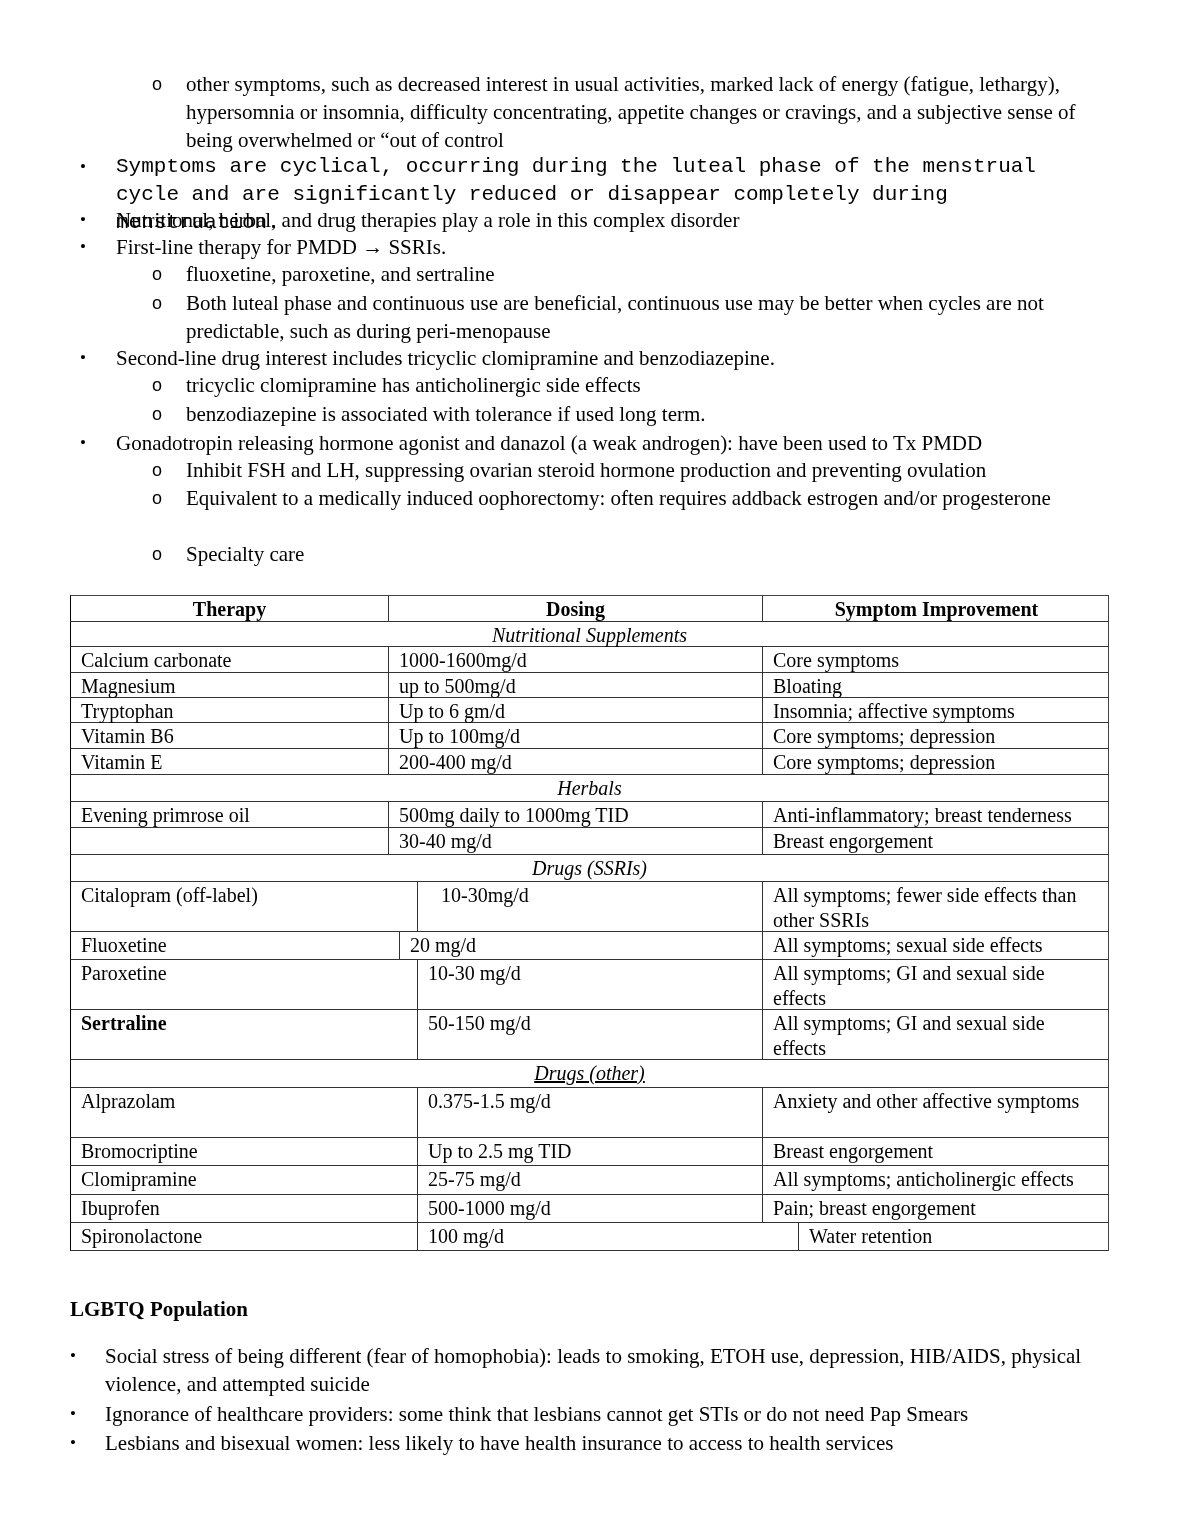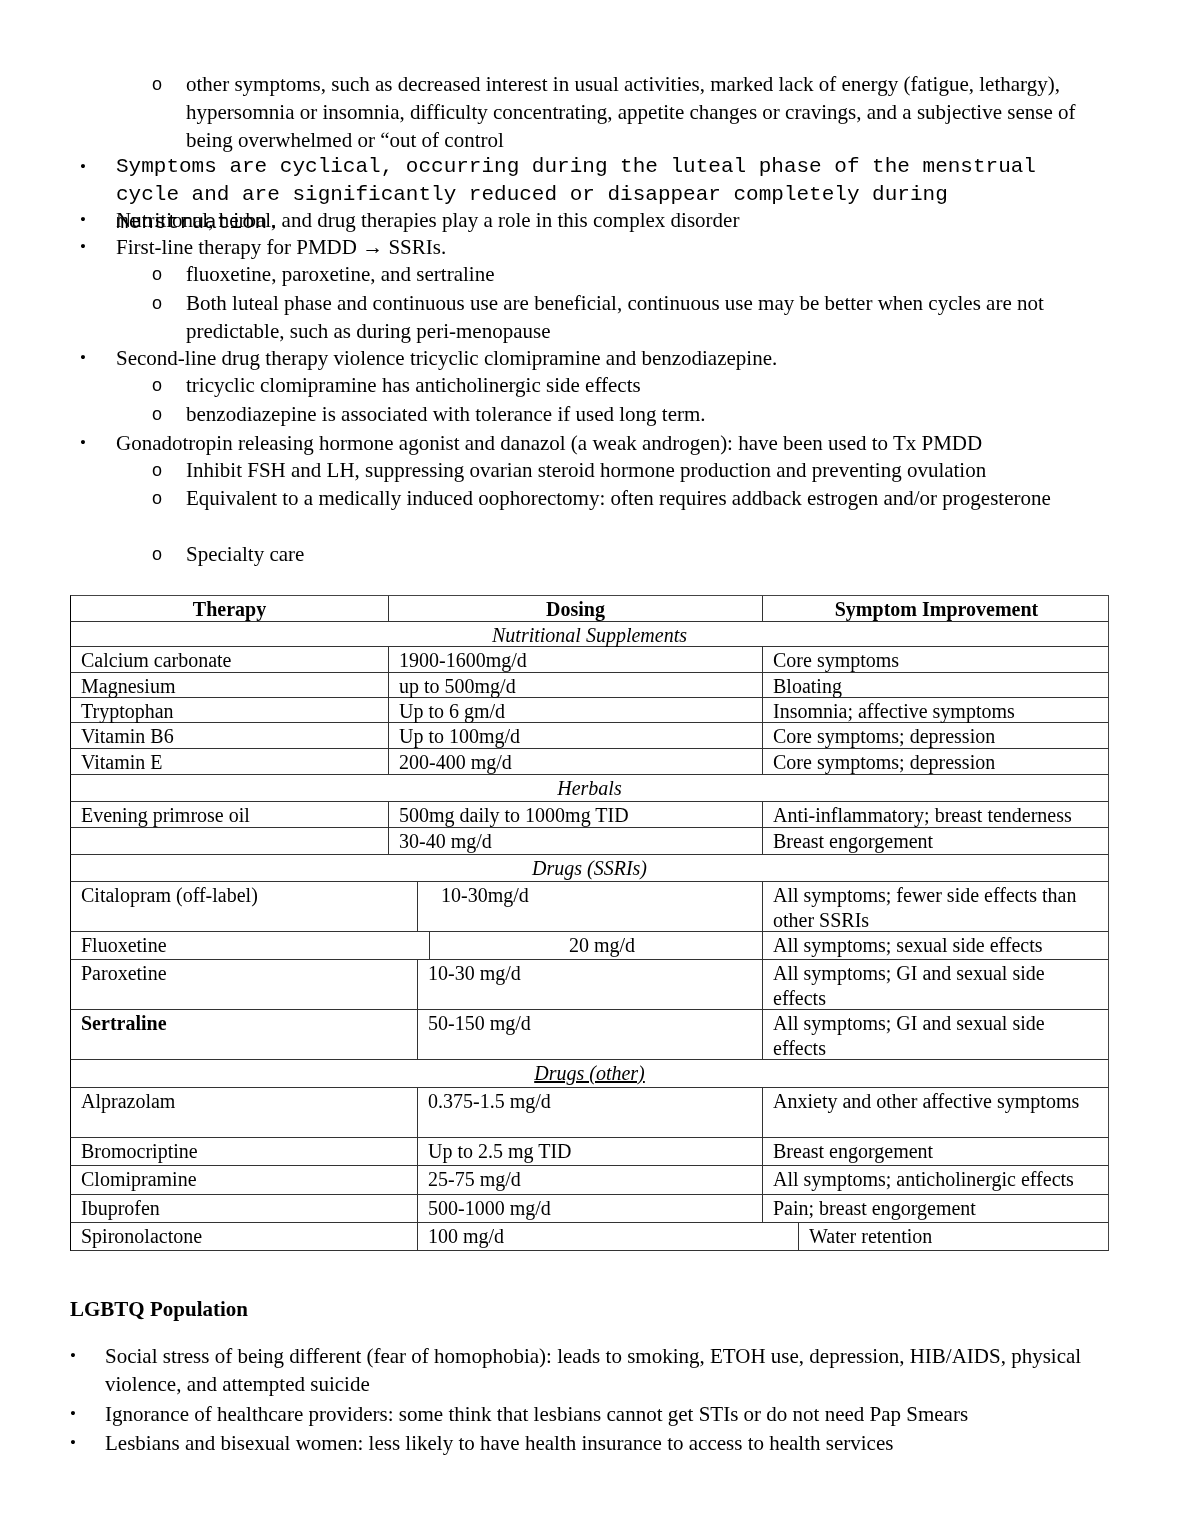--- a/index.html
+++ b/index.html
@@ -52,21 +52,21 @@
   <div class="line" style="top:260px;">
     <span class="sub">o</span>
     <span class="sub-txt">fluoxetine, paroxetine, and sertraline</span>
   </div>
   <div class="line" style="top:289px;">
     <span class="sub">o</span>
     <span class="sub-txt">Both luteal phase and continuous use are beneficial, continuous use may be better when cycles are not predictable, such as during peri-menopause</span>
   </div>
   <div class="line" style="top:344px;">
     <span class="bul">•</span>
-    <span class="bul-txt">Second-line drug therapy violence tricyclic clomipramine and benzodiazepine.</span>
+    <span class="bul-txt">Second-line drug interest includes tricyclic clomipramine and benzodiazepine.</span>
   </div>
   <div class="line" style="top:371px;">
     <span class="sub">o</span>
     <span class="sub-txt">tricyclic clomipramine has anticholinergic side effects</span>
   </div>
   <div class="line" style="top:400px;">
     <span class="sub">o</span>
     <span class="sub-txt">benzodiazepine is associated with tolerance if used long term.</span>
   </div>
   <div class="line" style="top:429px;">
@@ -90,21 +90,21 @@
       <div class="row first" style="top: 595px; height: 27px;">
         <div class="cell hdr" style="left: 0px; width: 317px; padding-top: 1px;">Therapy</div>
         <div class="cell hdr b" style="left: 317px; width: 374px; padding-top: 1px;">Dosing</div>
         <div class="cell hdr b" style="left: 691px; width: 348px; padding-top: 1px;">Symptom Improvement</div>
       </div>
       <div class="row" style="top: 622px; height: 25px;">
         <div class="cell sect" style="padding-top: 1px;">Nutritional Supplements</div>
       </div>
       <div class="row" style="top: 647px; height: 26px;">
         <div class="cell " style="left: 0px; width: 317px; padding-top: 1px;">Calcium carbonate</div>
-        <div class="cell  b" style="left: 317px; width: 374px; padding-top: 1px;">1900-1600mg/d</div>
+        <div class="cell  b" style="left: 317px; width: 374px; padding-top: 1px;">1000-1600mg/d</div>
         <div class="cell  b" style="left: 691px; width: 348px; padding-top: 1px;">Core symptoms</div>
       </div>
       <div class="row" style="top: 673px; height: 25px;">
         <div class="cell " style="left: 0px; width: 317px; padding-top: 1px;">Magnesium</div>
         <div class="cell  b" style="left: 317px; width: 374px; padding-top: 1px;">up to 500mg/d</div>
         <div class="cell  b" style="left: 691px; width: 348px; padding-top: 1px;">Bloating</div>
       </div>
       <div class="row" style="top: 698px; height: 25px;">
         <div class="cell " style="left: 0px; width: 317px; padding-top: 1px;">Tryptophan</div>
         <div class="cell  b" style="left: 317px; width: 374px; padding-top: 1px;">Up to 6 gm/d</div>
@@ -135,21 +135,21 @@
       <div class="row" style="top: 855px; height: 27px;">
         <div class="cell sect" style="padding-top: 1px;">Drugs (SSRIs)</div>
       </div>
       <div class="row" style="top: 882px; height: 50px;">
         <div class="cell " style="left: 0px; width: 346px; padding-top: 1px;">Citalopram (off-label)</div>
         <div class="cell  b" style="left: 346px; width: 345px; padding-top: 1px; padding-left: 23px;">10-30mg/d</div>
         <div class="cell  b" style="left: 691px; width: 348px; padding-top: 1px;">All symptoms; fewer side effects than other SSRIs</div>
       </div>
       <div class="row" style="top: 932px; height: 28px;">
         <div class="cell " style="left: 0px; width: 346px; padding-top: 1px;">Fluoxetine</div>
-        <div class="cell  b" style="left: 358px; width: 345px; padding-top: 1px; text-align: center;">20 mg/d</div>
+        <div class="cell  b" style="left: 328px; width: 345px; padding-top: 1px;">20 mg/d</div>
         <div class="cell  b" style="left: 691px; width: 348px; padding-top: 1px;">All symptoms; sexual side effects</div>
       </div>
       <div class="row" style="top: 960px; height: 50px;">
         <div class="cell " style="left: 0px; width: 346px; padding-top: 1px;">Paroxetine</div>
         <div class="cell  b" style="left: 346px; width: 345px; padding-top: 1px;">10-30 mg/d</div>
         <div class="cell  b" style="left: 691px; width: 348px; padding-top: 1px;">All symptoms; GI and sexual side effects</div>
       </div>
       <div class="row" style="top: 1010px; height: 50px;">
         <div class="cell " style="left: 0px; width: 346px; padding-top: 1px; font-weight: bold;">Sertraline</div>
         <div class="cell  b" style="left: 346px; width: 345px; padding-top: 1px;">50-150 mg/d</div>

